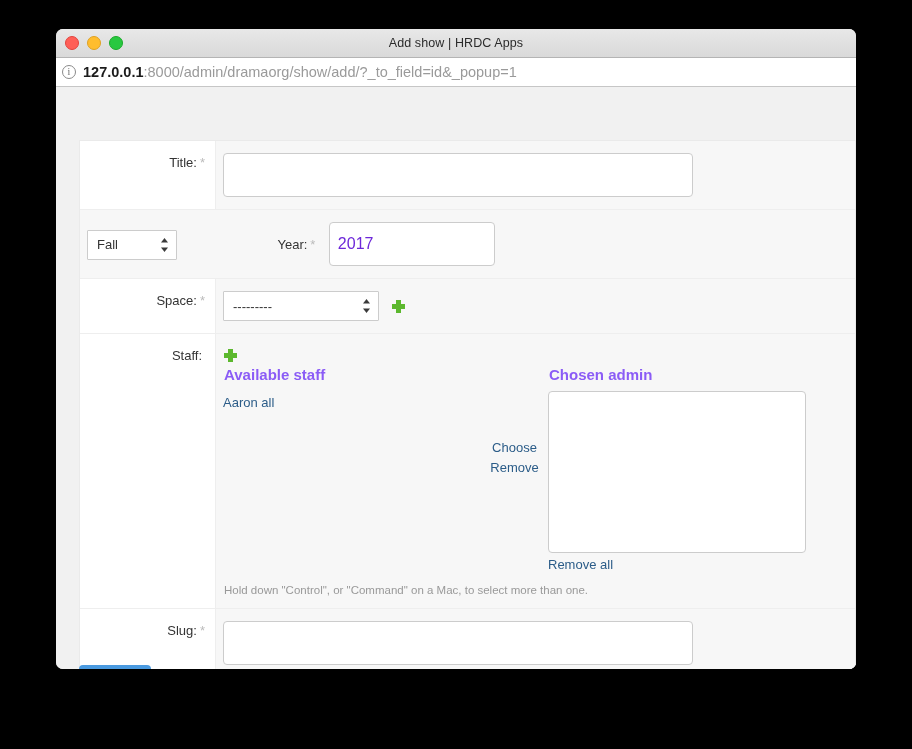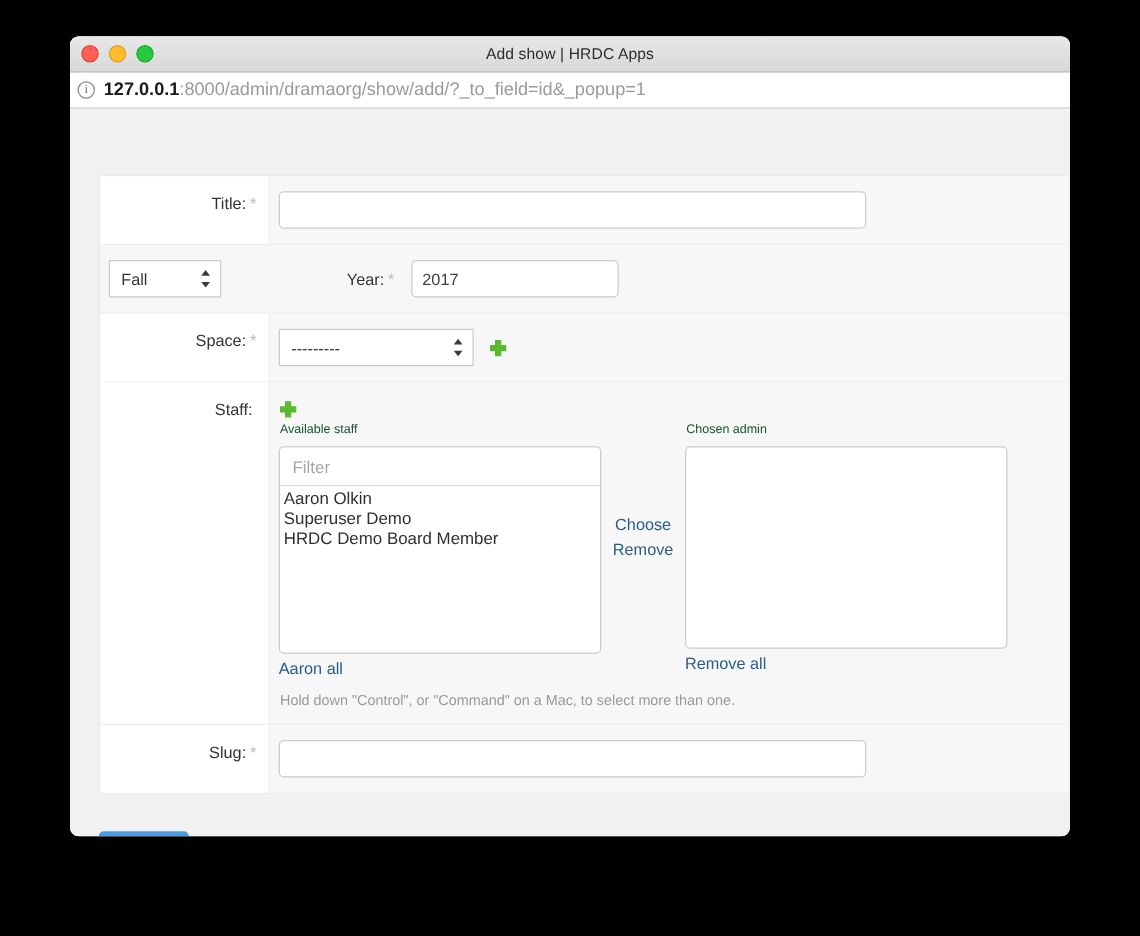--- a/index.html
+++ b/index.html
@@ -144,27 +144,27 @@
   }
   .row-field {
     flex: 1;
     padding: 12px 0 12px 7px;
     box-sizing: border-box;
     min-width: 0;
   }
 
   
   .text-input {
-    height: 30px;
+    height: 44px;
     border: 1px solid #cccccc;
     border-radius: 4px;
     background: #ffffff;
     box-sizing: border-box;
-    font-size: 13px;
-    color: #404040;
+    font-size: 16px;
+    color: #6d28d9;
     padding: 0 8px;
     font-family: "Liberation Sans", sans-serif;
     outline: none;
   }
   .text-input.wide { width: 470px; }
   .text-input.year { width: 166px; }
 
   
   .sel {
     position: relative;
@@ -229,23 +229,23 @@
   #selector {
     display: flex;
     align-items: flex-start;
     margin-top: 2px;
   }
   .selector-col {
     width: 258px;
     flex: none;
   }
   .selector-title {
-    font-size: 10px;
-    font-weight: normal;
-    color: #14532d;
+    font-size: 15px;
+    font-weight: bold;
+    color: #8b5cf6;
     margin: 0 0 8px 1px;
   }
   .box {
     border: 1px solid #cccccc;
     border-radius: 4px;
     background: #ffffff;
     box-sizing: border-box;
     overflow: hidden;
   }
   .filter-input {
@@ -397,28 +397,20 @@
         <div class="row-field" id="staff-field">
 
           <div class="add-plus-wrap">
             <span class="plus-icon" style="margin-left:1px;"></span>
           </div>
 
           <div id="selector">
 
             <div class="selector-col">
               <div class="selector-title">Available staff</div>
-              <div class="box">
-                <input class="filter-input" type="text" placeholder="Filter" style="">
-                <ul class="option-list" id="available-list">
-                    <li>Aaron Olkin</li>
-                    <li>Superuser Demo</li>
-                    <li>HRDC Demo Board Member</li>
-                  </ul>
-              </div>
               <a class="under-link">Aaron all</a>
             </div>
 
             <div class="chooser-mid">
               <a>Choose</a>
               <a>Remove</a>
             </div>
 
             <div class="selector-col">
               <div class="selector-title">Chosen admin</div>

